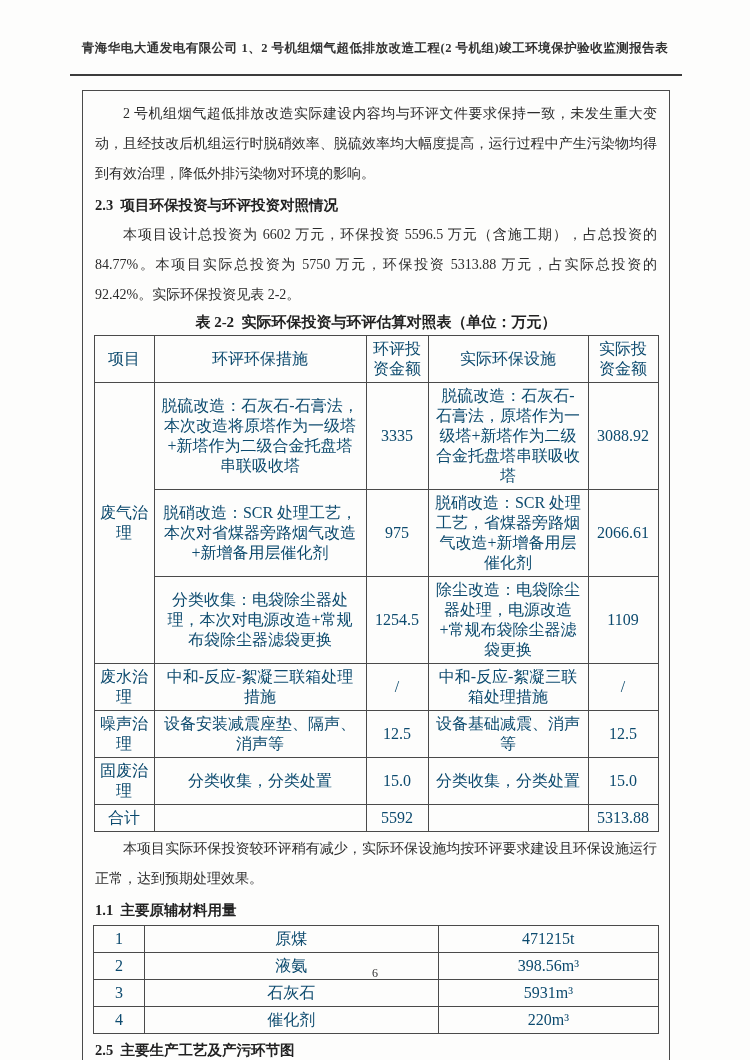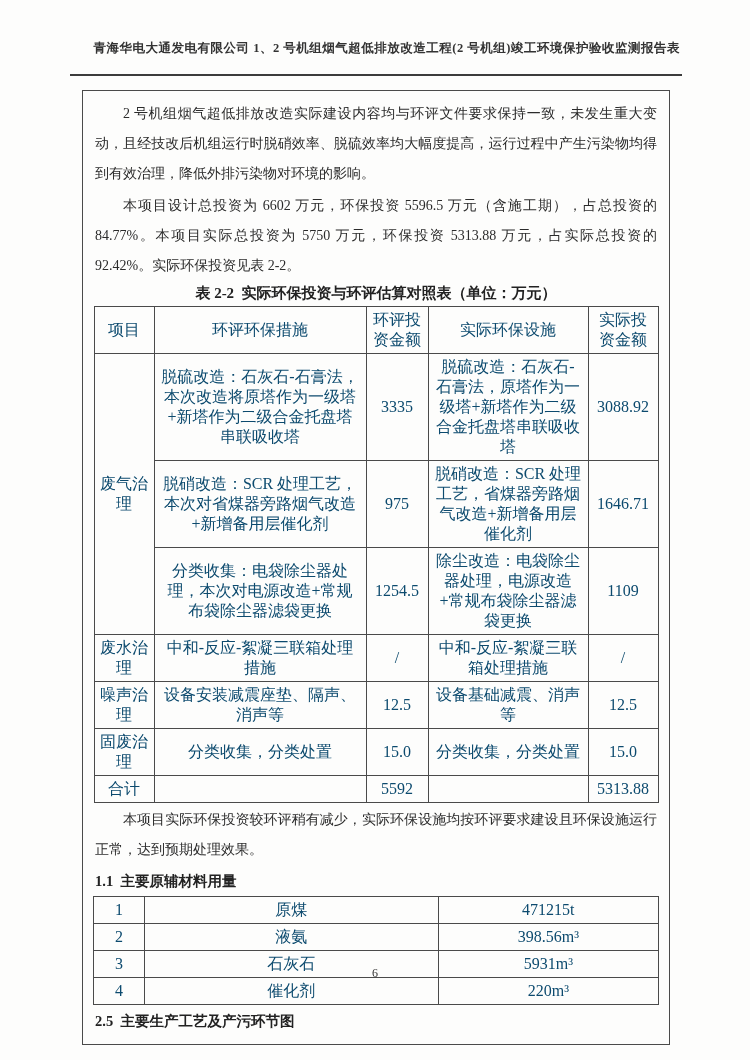--- a/index.html
+++ b/index.html
@@ -15,21 +15,21 @@
     background: #fdfdfc;
     color: #262626;
     font-family: "Liberation Serif", "DejaVu Serif", serif;
     overflow: hidden;
   }
   .doc-header {
     position: absolute;
     top: 40px;
     left: 70px;
     width: 610px;
-    text-align: right;
+    text-align: center;
     font-size: 12.5px;
     font-weight: bold;
     letter-spacing: 0.5px;
     color: #333;
   }
   .header-rule {
     position: absolute;
     top: 74px;
     left: 70px;
     width: 612px;
@@ -121,20 +121,21 @@
 
 <div class="page">
 
   <div class="doc-header">青海华电大通发电有限公司 1、2 号机组烟气超低排放改造工程(2 号机组)竣工环境保护验收监测报告表</div>
   <div class="header-rule"></div>
 
   <div class="outer-box">
 
     <p class="para">2 号机组烟气超低排放改造实际建设内容均与环评文件要求保持一致，未发生重大变动，且经技改后机组运行时脱硝效率、脱硫效率均大幅度提高，运行过程中产生污染物均得到有效治理，降低外排污染物对环境的影响。</p>
 
+    <div class="heading">2.3  项目环保投资与环评投资对照情况</div>
 
     <p class="para">本项目设计总投资为 6602 万元，环保投资 5596.5 万元（含施工期），占总投资的 84.77%。本项目实际总投资为 5750 万元，环保投资 5313.88 万元，占实际总投资的 92.42%。实际环保投资见表 2-2。</p>
 
     <div class="table-caption">表 2-2  实际环保投资与环评估算对照表（单位：万元）</div>
 
     <table class="doc-table t22">
       <colgroup>
           <col class="c1">
           <col class="c2">
           <col class="c3">
@@ -153,21 +154,21 @@
           <td rowspan="3">废气治理</td>
           <td>脱硫改造：石灰石-石膏法，本次改造将原塔作为一级塔+新塔作为二级合金托盘塔串联吸收塔</td>
           <td>3335</td>
           <td>脱硫改造：石灰石-石膏法，原塔作为一级塔+新塔作为二级合金托盘塔串联吸收塔</td>
           <td>3088.92</td>
         </tr>
         <tr class="row-mid">
           <td>脱硝改造：SCR 处理工艺，本次对省煤器旁路烟气改造+新增备用层催化剂</td>
           <td>975</td>
           <td>脱硝改造：SCR 处理工艺，省煤器旁路烟气改造+新增备用层催化剂</td>
-          <td>1646.71</td>
+          <td>2066.61</td>
         </tr>
         <tr class="row-mid">
           <td>分类收集：电袋除尘器处理，本次对电源改造+常规布袋除尘器滤袋更换</td>
           <td>1254.5</td>
           <td>除尘改造：电袋除尘器处理，电源改造+常规布袋除尘器滤袋更换</td>
           <td>1109</td>
         </tr>
         <tr class="row-2line">
           <td>废水治理</td>
           <td>中和-反应-絮凝三联箱处理措施</td>

